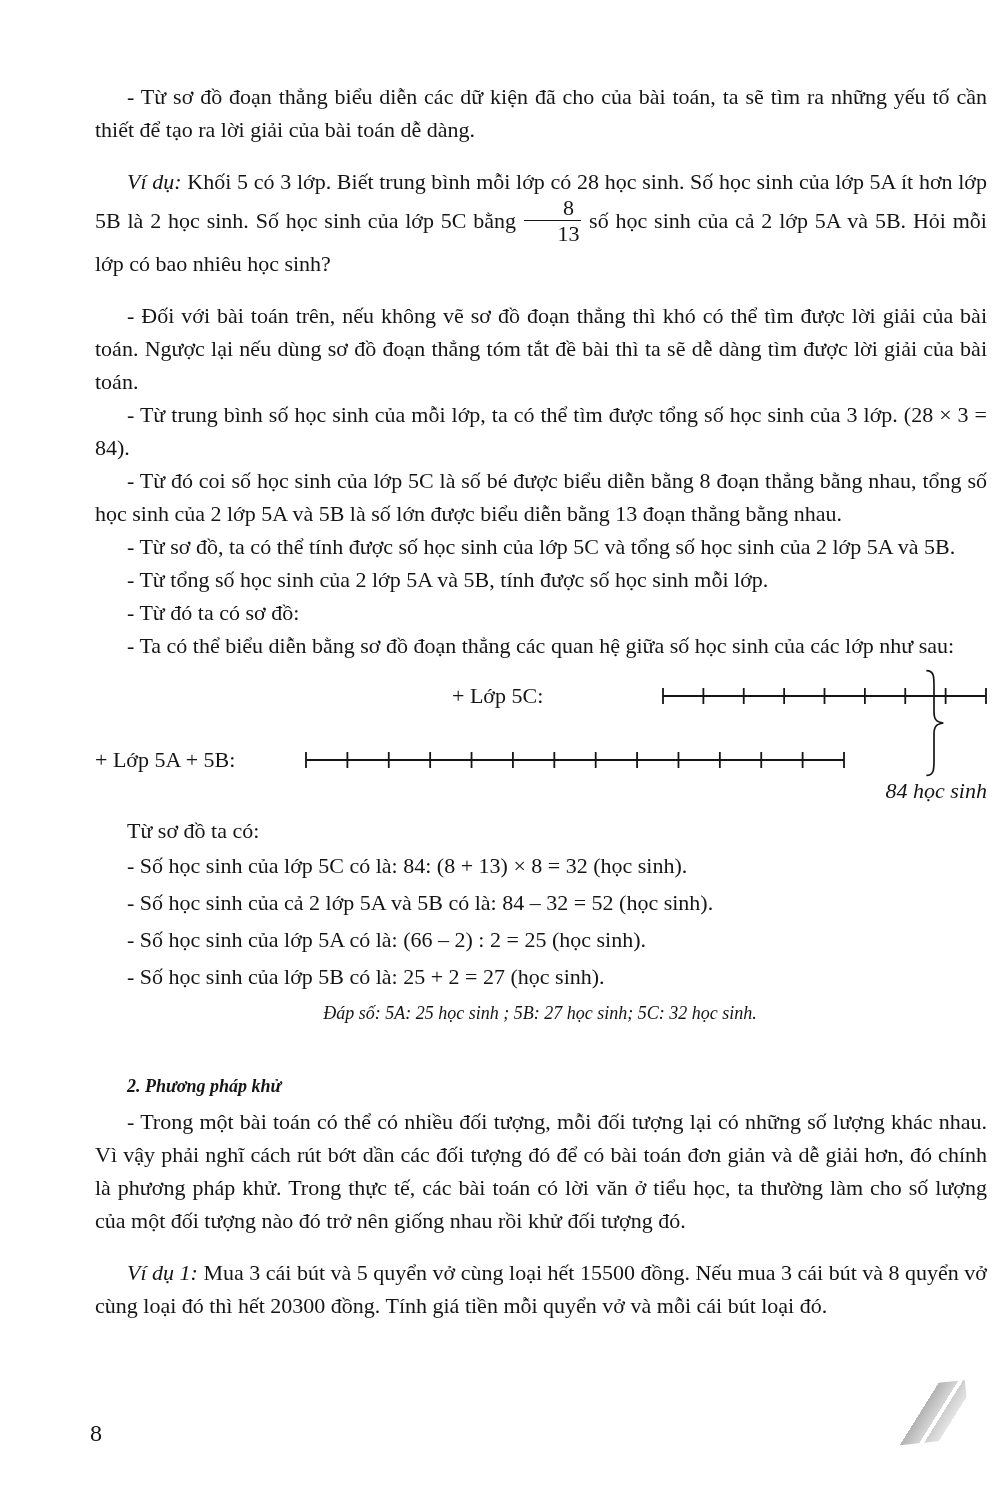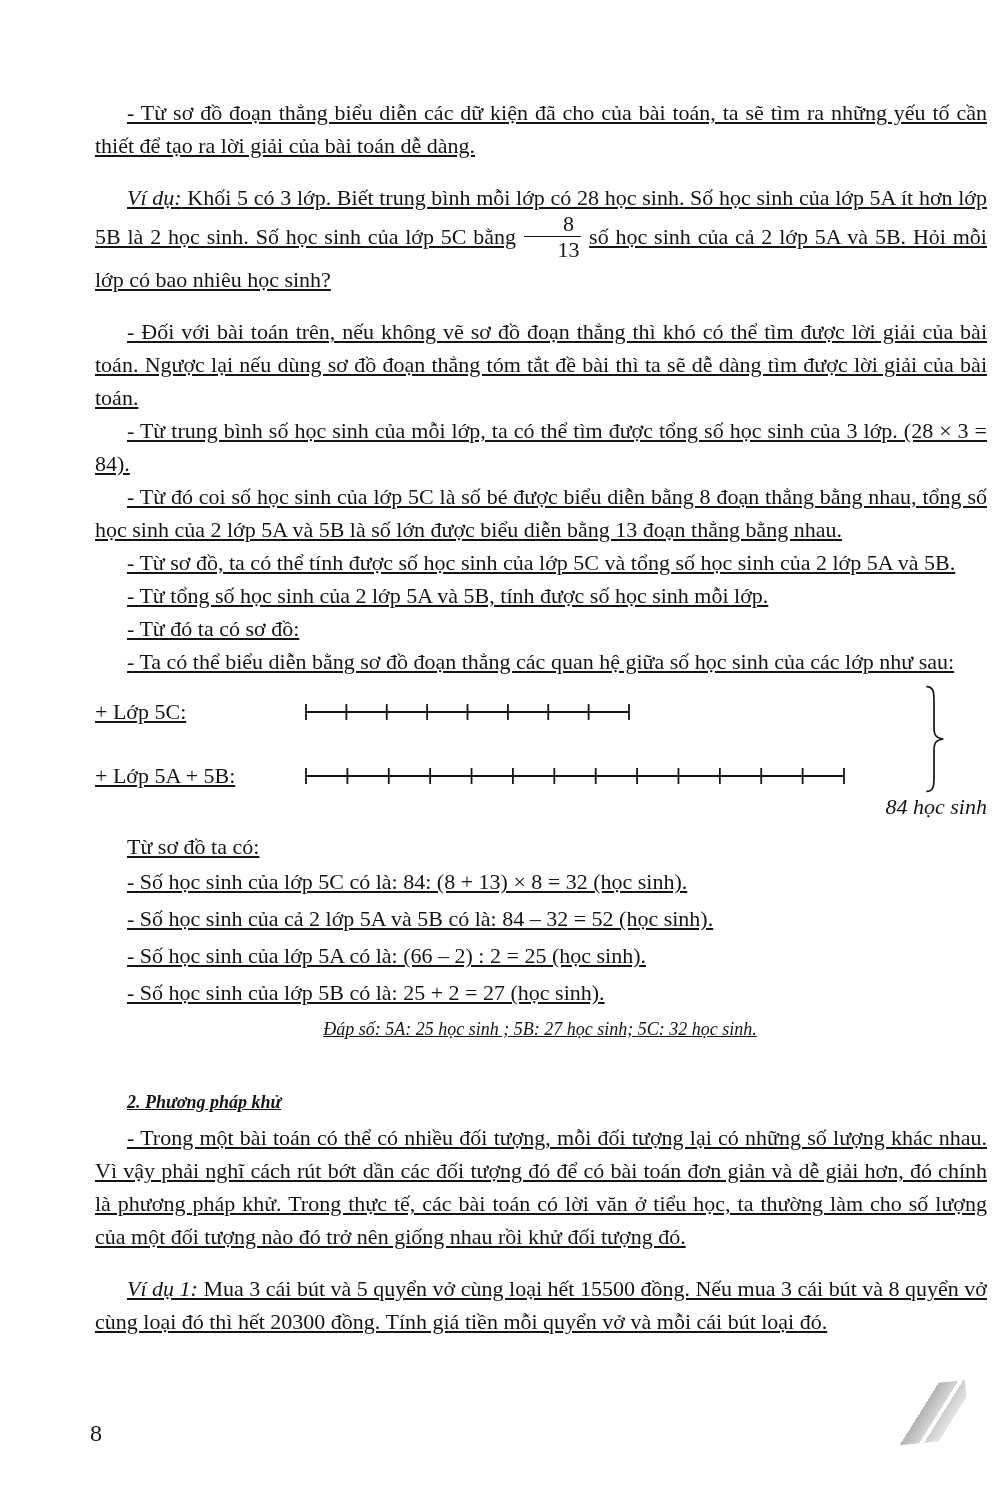--- a/index.html
+++ b/index.html
@@ -6,23 +6,22 @@
   html, body { background: #ffffff; }
   body {
     width: 1006px; height: 1500px;
     font-family: "Liberation Serif", "DejaVu Serif", serif;
     color: #151515;
     position: relative;
     overflow: hidden;
   }
   .page {
     position: absolute;
-    left: 95px; top: 96px;
+    left: 95px; top: 80px;
     width: 892px;
-    text-decoration: underline;
   }
   .para {
     font-size: 22px;
     line-height: 33px;
     text-align: justify;
     text-indent: 32px;
   }
   .para.extra-space { margin-top: 19px; }
   .lead-italic { font-style: italic; }
   .frac {
@@ -42,21 +41,21 @@
     position: relative;
     margin: 14px 0 6px 0;
     height: 132px;
     width: 100%;
   }
   .diagram-row {
     display: flex;
     align-items: center;
     height: 40px;
   }
-  .diagram-row.first { margin-top: 4px; margin-bottom: 24px; }
+  .diagram-row.first { margin-top: 4px; margin-bottom: 24px; justify-content: flex-end; }
   .diagram-label {
     width: 210px;
     font-size: 22px;
     flex: 0 0 210px;
   }
   .segline { display: block; }
   .brace-group {
     position: absolute;
     right: 0px;
     top: -8px;

